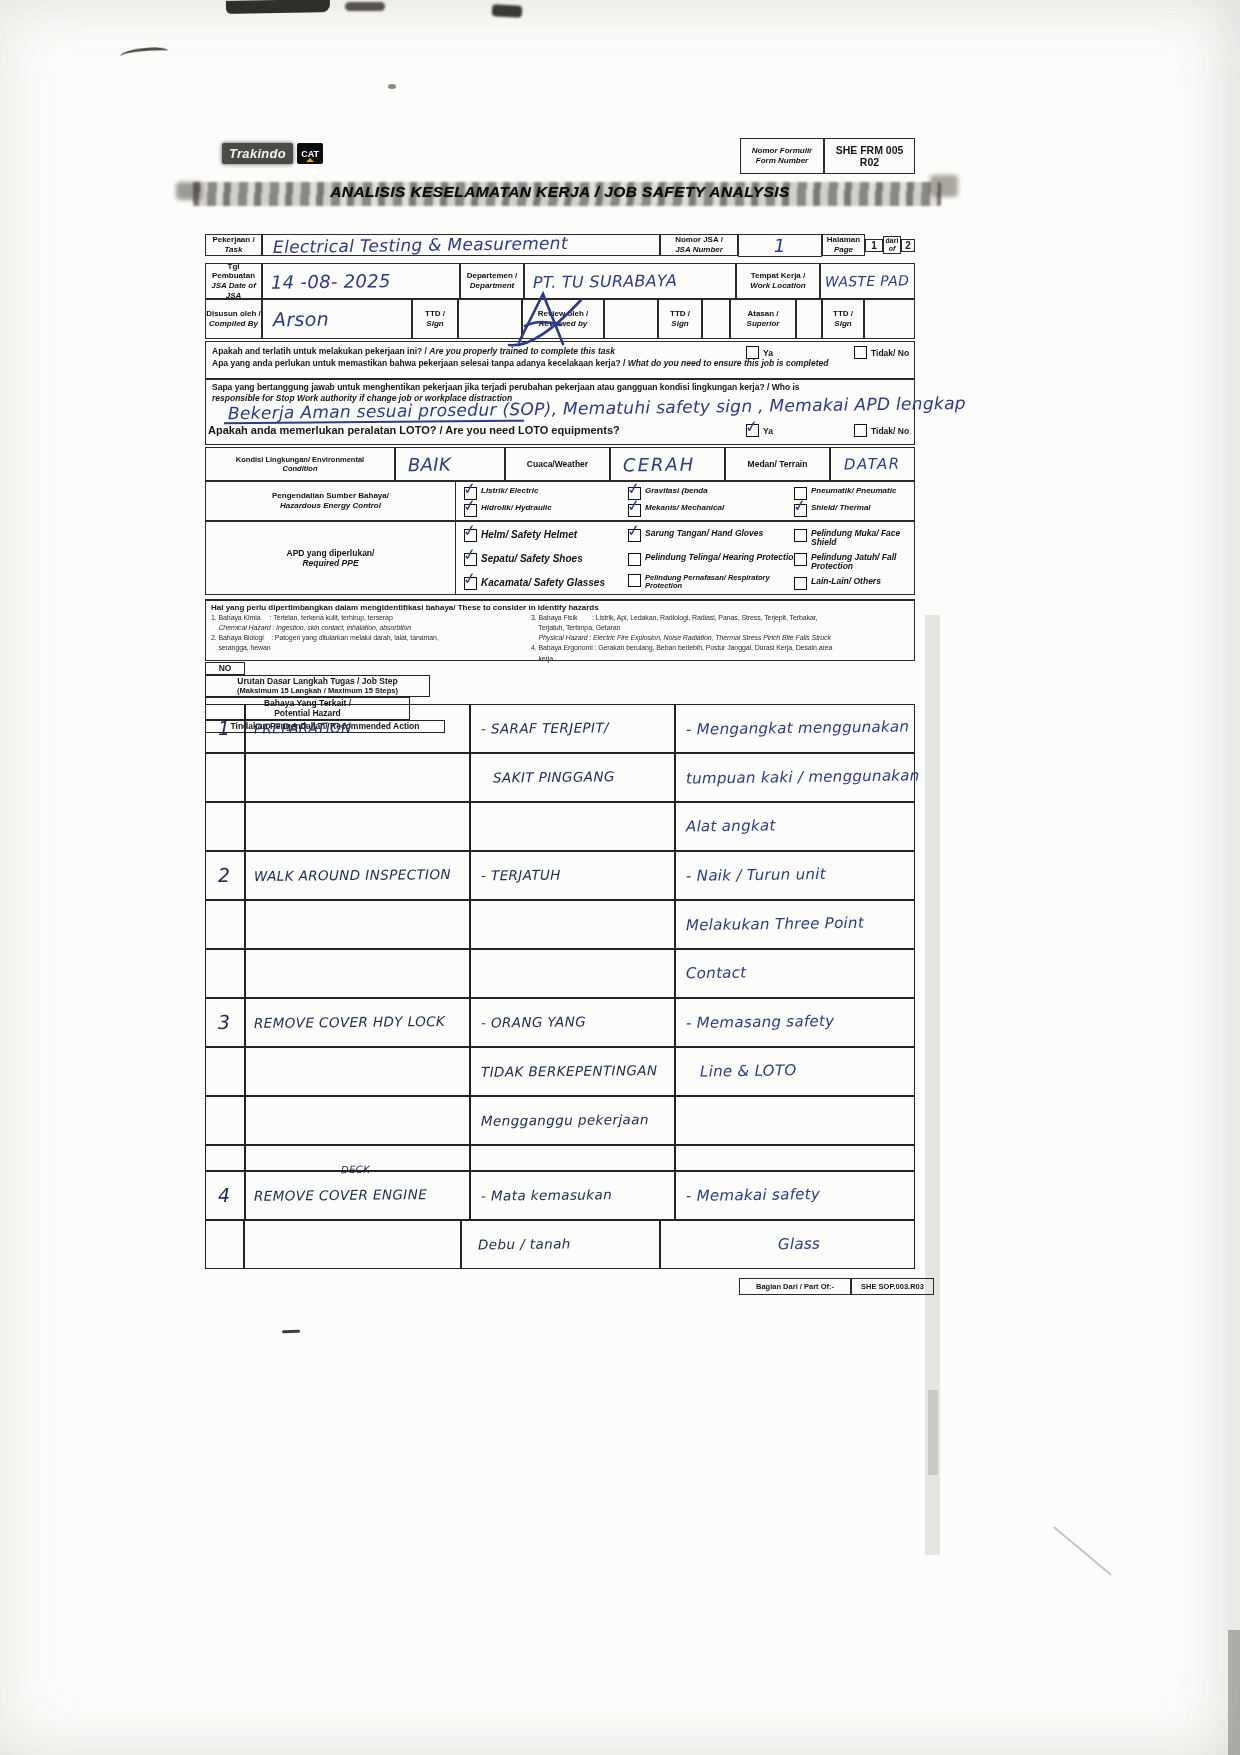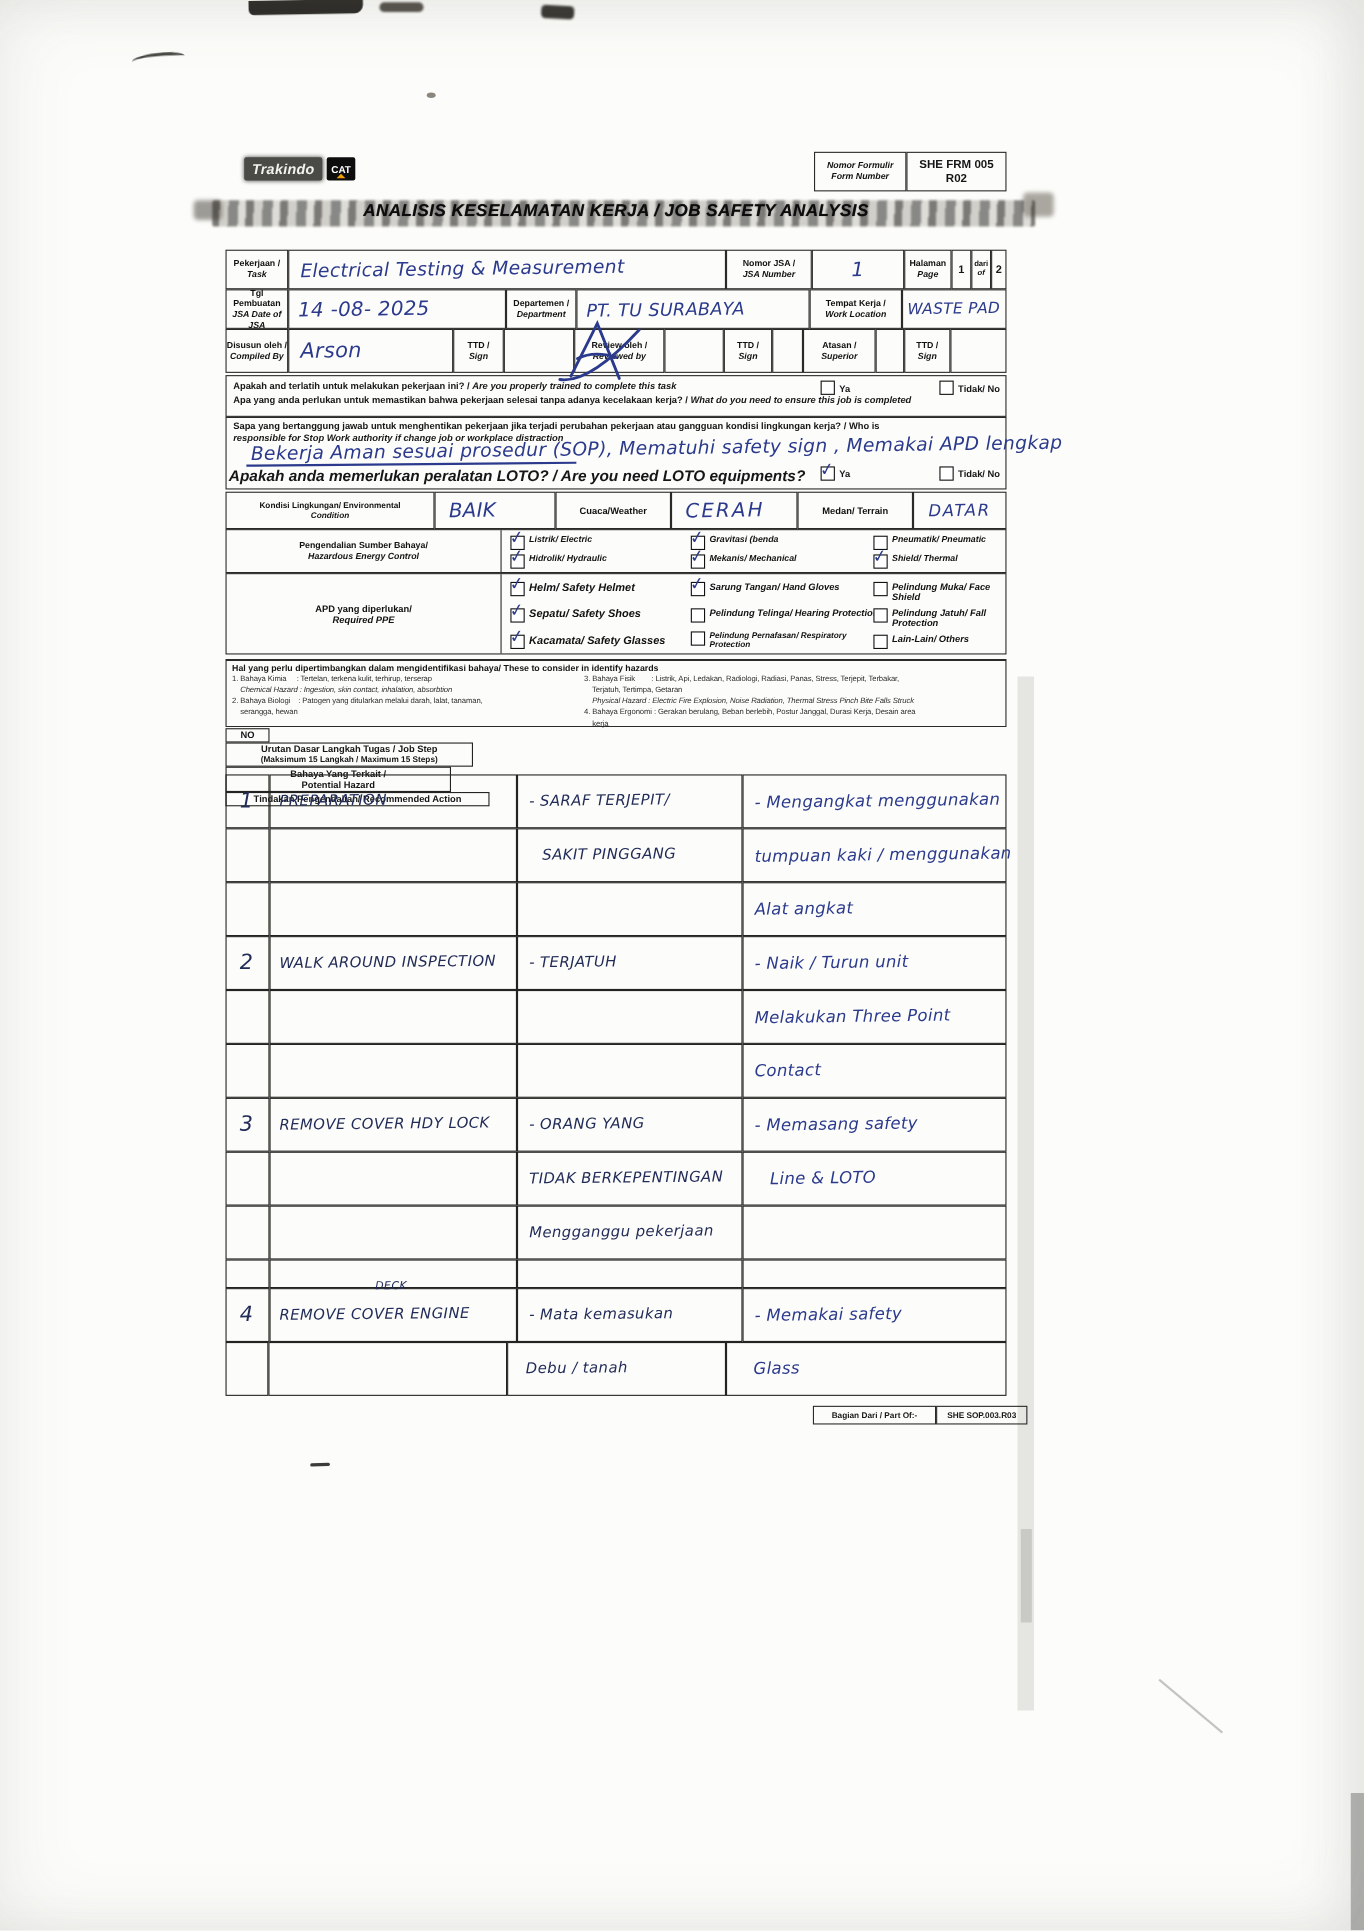--- a/index.html
+++ b/index.html
@@ -90,21 +90,21 @@
         </div>
       </div>
       <div class="cell" style="width:91px;">
         <span class="b" style="font-size:10.5px;">SHE FRM 005 R02</span>
       </div>
     </div>
 
     <div class="band"></div>
     <div class="title">ANALISIS KESELAMATAN KERJA / JOB SAFETY ANALYSIS</div>
 
-    <div class="frow" style="top:89px;height:36px;">
+    <div class="frow" style="top:89px;height:36px;align-items:center;">
       <div class="cell" style="width:57px;">
         <div class="lbl"><span>Pekerjaan /</span><br><span class="len">Task</span></div>
       </div>
       <div class="cell" style="width:398px;justify-content:flex-start;">
         <span class="hw" style="font-size:17px;padding-left:10px;">Electrical Testing &amp; Measurement</span>
       </div>
       <div class="cell" style="width:78px;">
         <div class="lbl"><span>Nomor JSA /</span><br><span class="len">JSA Number</span></div>
       </div>
       <div class="cell" style="width:84px;">
@@ -207,21 +207,21 @@
 
     <div class="abs" style="left:0;top:241px;width:710px;height:66px;border:1.5px solid #2a2a28;box-sizing:border-box;padding:2px 6px;">
       <div style="font-size:8.5px;line-height:1.35;">
         <span class="b">Sapa yang bertanggung jawab untuk menghentikan pekerjaan jika terjadi perubahan pekerjaan atau gangguan kondisi lingkungan kerja? / Who is</span>
       </div>
       <div style="font-size:8.5px;line-height:1.35;">
         <span class="b i">responsible for Stop Work authority if change job or workplace distraction</span>
       </div>
       <span class="hw abs" style="left:22px;top:18px;font-size:17px;white-space:nowrap;z-index:4;">Bekerja Aman sesuai prosedur (SOP),  Mematuhi  safety  sign ,  Memakai APD lengkap</span>
       <div class="abs" style="left:18px;top:41px;width:300px;height:2px;background:#2b3a8c;transform:rotate(-.5deg);"></div>
-      <div class="abs" style="left:2px;top:44px;font-size:14px;font-style:italic;">
+      <div class="abs" style="left:2px;top:44px;font-size:11px;">
         <span class="b">Apakah anda memerlukan peralatan LOTO? / Are you need LOTO equipments?</span>
       </div>
       <span class="qcb abs on" style="left:540px;top:44px;">
         <span class="box">
             <span class="tick">✓</span>
           </span>
         <span>Ya</span>
       </span>
       <span class="qcb abs" style="left:648px;top:44px;">
         <span class="box"></span>
@@ -454,21 +454,21 @@
           <span class="hw2 step-t">REMOVE COVER ENGINE</span>
         </div>
         <div class="tc" style="width:205px;"><span class="hw2 haz-t">- Mata kemasukan</span></div>
         <div class="tc" style="width:240px;"><span class="hw act-t">- Memakai safety</span></div>
       </div>
 
       <div class="trow" style="height:49px;">
         <div class="tc" style="width:40px;"><span class="hw2 no-t"></span></div>
         <div class="tc" style="width:225px;"><span class="hw2 step-t"></span></div>
         <div class="tc" style="width:205px;"><span class="hw2 haz-t" style="padding-left:16px;">Debu / tanah</span></div>
-        <div class="tc" style="width:264px;"><span class="hw act-t" style="padding-left:24px;">Glass</span></div>
+        <div class="tc" style="width:264px;text-align:center;"><span class="hw act-t" style="padding-left:24px;">Glass</span></div>
       </div>
     </div>
 
     <div class="frow" style="left:515px;top:1140px;width:195px;height:17px;margin-left:19px;">
       <div class="cell" style="width:112px;">
         <span class="b" style="font-size:7.5px;">Bagian Dari / Part Of:-</span>
       </div>
       <div class="cell" style="width:83px;">
         <span class="b" style="font-size:7.5px;">SHE SOP.003.R03</span>
       </div>

